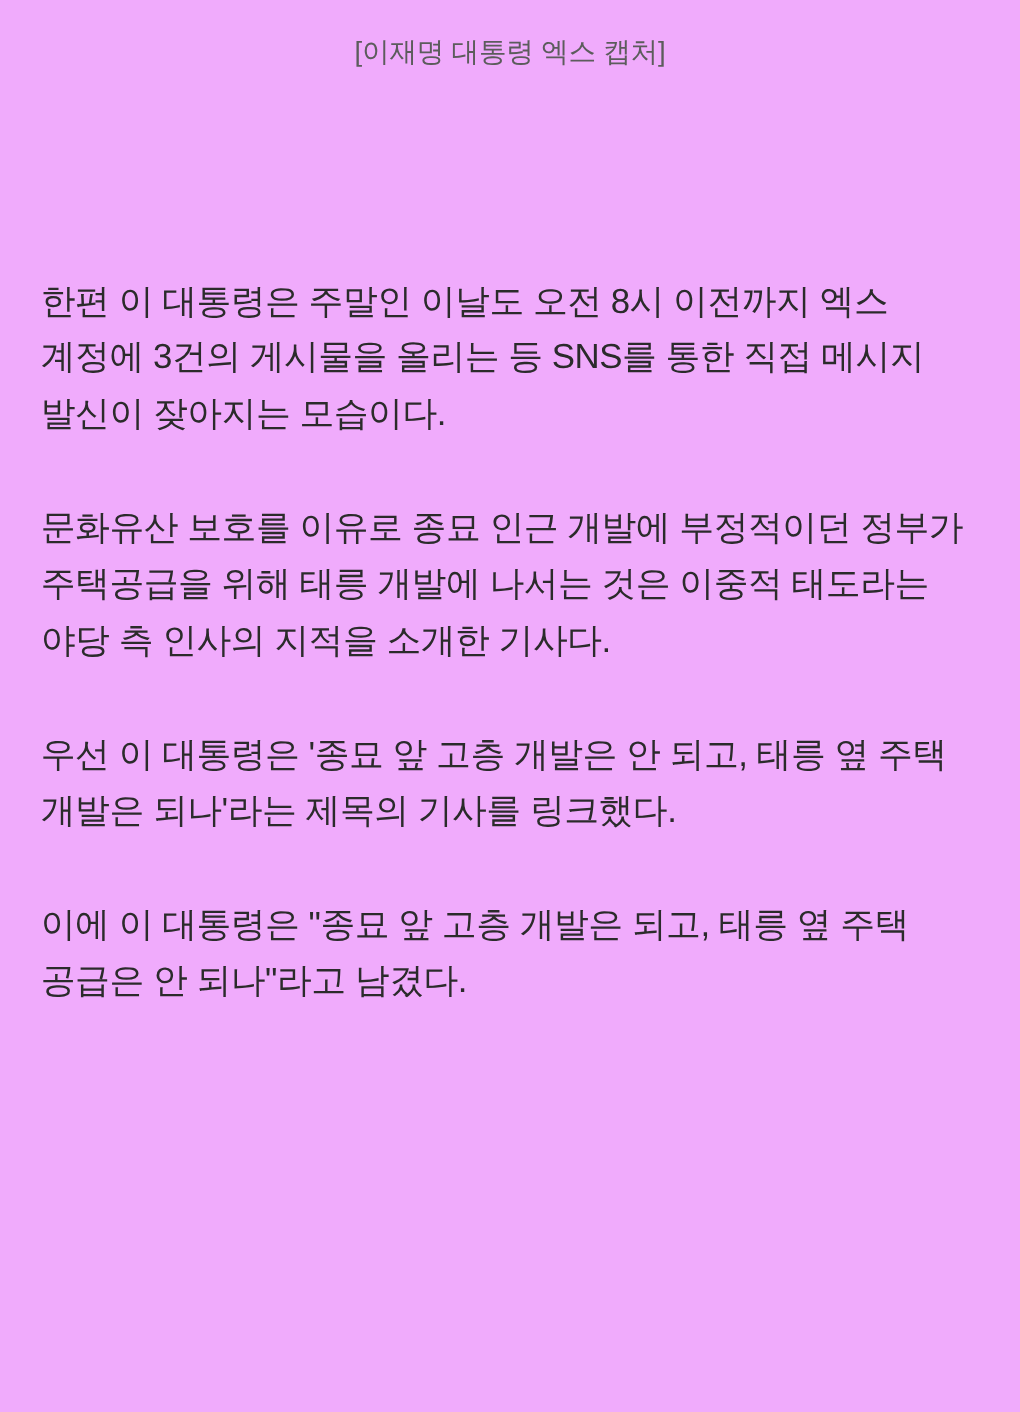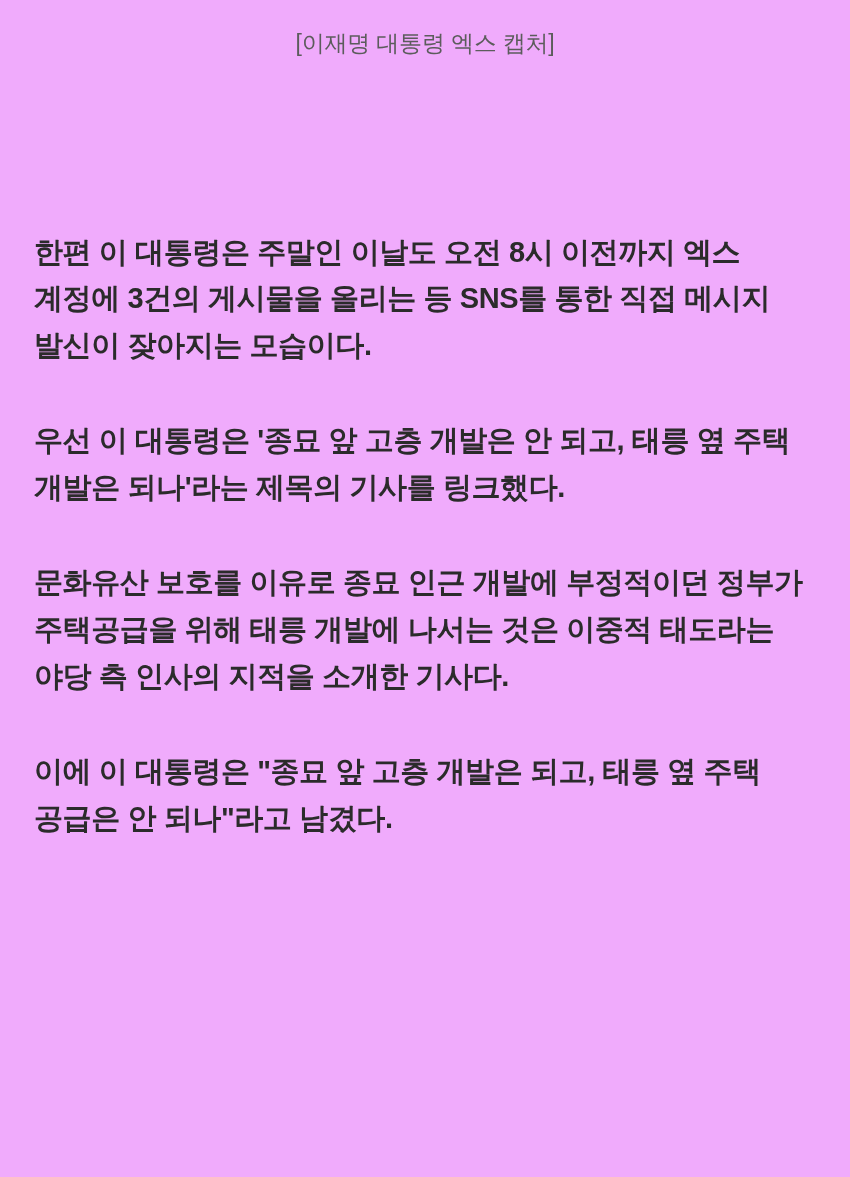--- a/index.html
+++ b/index.html
@@ -41,35 +41,35 @@
     padding: 0 34px 40px 34px;
     margin-top: 168px;
   }
   p.para {
     margin: 0 0 48px 0;
     font-size: 29px;
     line-height: 1.62;
     color: #2b2b2b;
     letter-spacing: -0.4px;
     word-break: keep-all;
-    font-weight: 700;
+    font-weight: 400;
   }
   p.para:last-child {
     margin-bottom: 0;
   }
 </style>
 </head>
 <body>
 
 <div class="page">
 
   <div class="caption-bar">
     <span class="caption">[이재명 대통령 엑스 캡처]</span>
   </div>
 
   <div class="body-wrap">
     <p class="para">한편 이 대통령은 주말인 이날도 오전 8시 이전까지 엑스 계정에 3건의 게시물을 올리는 등 SNS를 통한 직접 메시지 발신이 잦아지는 모습이다.</p>
+    <p class="para">문화유산 보호를 이유로 종묘 인근 개발에 부정적이던 정부가 주택공급을 위해 태릉 개발에 나서는 것은 이중적 태도라는 야당 측 인사의 지적을 소개한 기사다.</p>
     <p class="para">우선 이 대통령은 '종묘 앞 고층 개발은 안 되고, 태릉 옆 주택 개발은 되나'라는 제목의 기사를 링크했다.</p>
-    <p class="para">문화유산 보호를 이유로 종묘 인근 개발에 부정적이던 정부가 주택공급을 위해 태릉 개발에 나서는 것은 이중적 태도라는 야당 측 인사의 지적을 소개한 기사다.</p>
     <p class="para">이에 이 대통령은 "종묘 앞 고층 개발은 되고, 태릉 옆 주택 공급은 안 되나"라고 남겼다.</p>
   </div>
 
 </div>
 
 </body></html>

